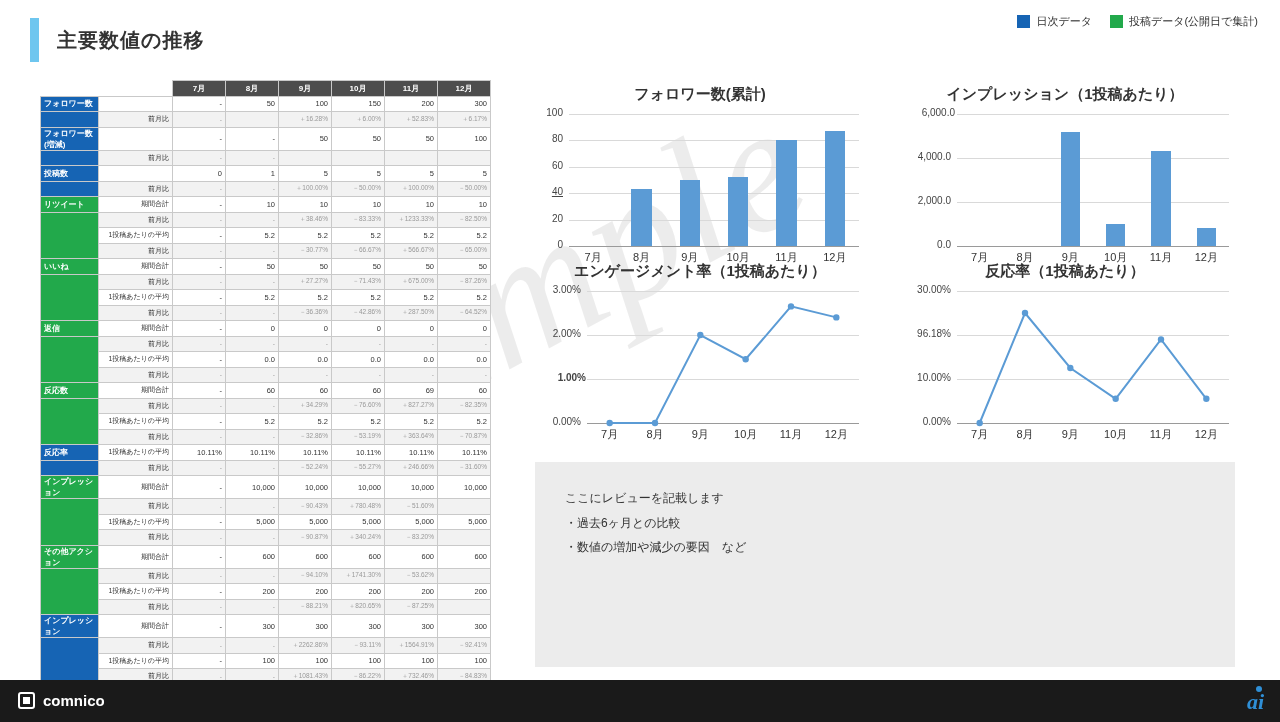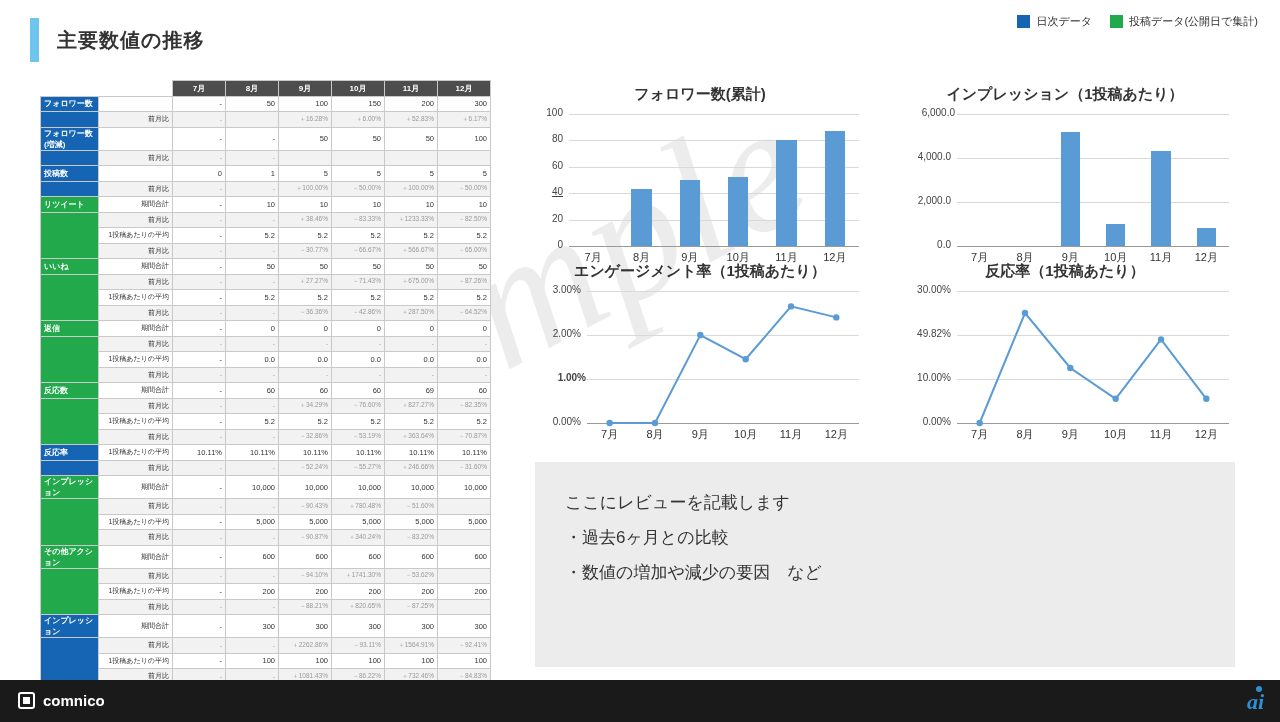--- a/index.html
+++ b/index.html
@@ -53,21 +53,21 @@
   .plot { position:relative; }
   .axis-label { position:absolute; font-size:10px; color:#444; text-align:right; }
   .x-label { position:absolute; font-size:11px; color:#333; text-align:center; }
   .gridline { position:absolute; left:0; right:0; height:1px; background:#d9d9d9; }
   .baseline { position:absolute; left:0; right:0; height:1px; background:#9a9a9a; }
   .bar { position:absolute; background:#5b9bd5; bottom:0; }
   svg.lineplot { position:absolute; left:0; top:0; overflow:visible; }
 
   
   .review { position:absolute; left:535px; top:462px; width:700px; height:205px; background:#ececec; }
-  .review-inner { padding:24px 30px; font-size:17px; color:#333; line-height:2.05; }
+  .review-inner { padding:24px 30px; font-size:12px; color:#333; line-height:2.05; }
 
   
   .footer { position:absolute; left:0; bottom:0; width:1280px; height:42px; background:#1a1a1a;text-align:right; }
   .brand { position:absolute; left:18px; top:12px; display:flex; align-items:center; gap:8px; color:#fff; font-size:15px; font-weight:bold; }
   .brand-mark { width:17px; height:17px; border:2px solid #fff; border-radius:3px; display:inline-block; position:relative; }
   .brand-mark:after { content:""; position:absolute; left:3px; top:3px; width:7px; height:7px; background:#fff; }
   .ai-logo { position:absolute; right:16px; top:9px; color:#2f8fd6; font-size:22px; font-weight:bold; font-style:italic; font-family:"Liberation Serif", serif; }
   .ai-dot { position:absolute; right:18px; top:6px; width:6px; height:6px; border-radius:50%; background:#2f8fd6; }
 </style>
 </head>
@@ -586,21 +586,21 @@
   </div>
 
   <div class="chart-box" style="left:895px; top:262px; width:340px;">
     <div class="chart-title">反応率（1投稿あたり）</div>
     <div class="plot" id="plot3" style="height: 160px; width: 340px;">
         <div class="baseline" style="top: 138px; left: 62px; width: 272px; right: auto;"></div>
         <div class="axis-label" style="top: 131px; left: 0px; width: 56px;">0.00%</div>
         <div class="gridline" style="top: 94px; left: 62px; width: 272px; right: auto;"></div>
         <div class="axis-label" style="top: 87px; left: 0px; width: 56px;">10.00%</div>
         <div class="gridline" style="top: 50px; left: 62px; width: 272px; right: auto;"></div>
-        <div class="axis-label" style="top: 43px; left: 0px; width: 56px;">49.82%</div>
+        <div class="axis-label" style="top: 43px; left: 0px; width: 56px;">96.18%</div>
         <div class="gridline" style="top: 6px; left: 62px; width: 272px; right: auto;"></div>
         <div class="axis-label" style="top: -1px; left: 0px; width: 56px;">30.00%</div>
         <div class="x-label" style="left: 62px; width: 45.3333px; top: 142px;">7月</div>
         <div class="x-label" style="left: 107.333px; width: 45.3333px; top: 142px;">8月</div>
         <div class="x-label" style="left: 152.667px; width: 45.3333px; top: 142px;">9月</div>
         <div class="x-label" style="left: 198px; width: 45.3333px; top: 142px;">10月</div>
         <div class="x-label" style="left: 243.333px; width: 45.3333px; top: 142px;">11月</div>
         <div class="x-label" style="left: 288.667px; width: 45.3333px; top: 142px;">12月</div>
         <svg class="lineplot" width="340" height="160">
           <polyline points="84.66666666666667,138 130,28 175.33333333333334,83 220.66666666666666,113.8 266,54.400000000000006 311.33333333333337,113.8" fill="none" stroke="#5b9bd5" stroke-width="2"></polyline>

